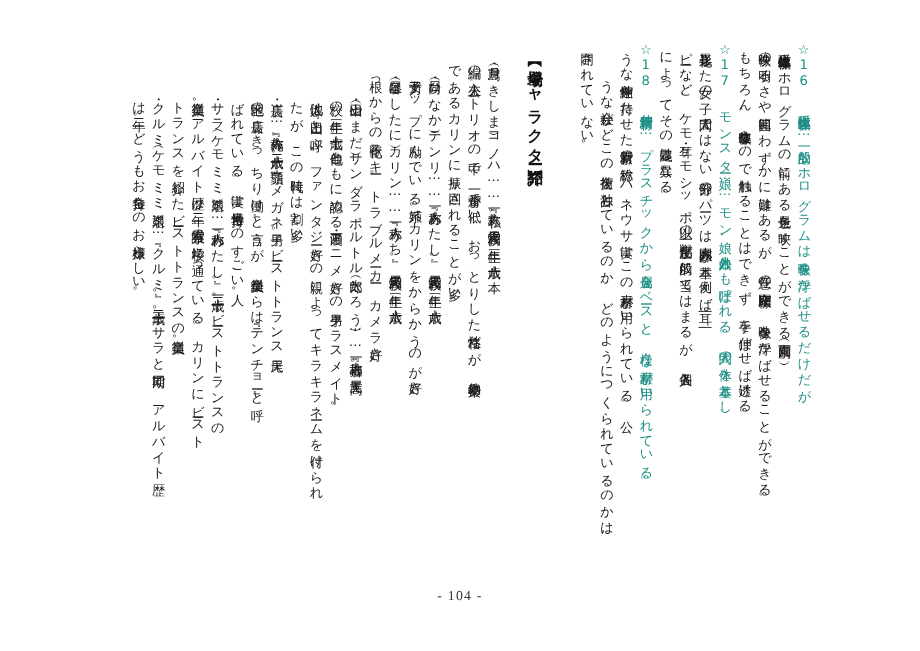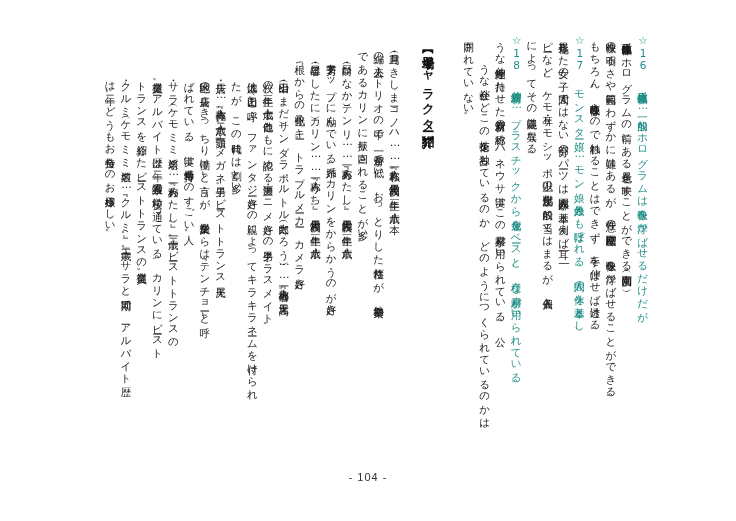--- a/index.html
+++ b/index.html
@@ -62,21 +62,21 @@
 
   .page-number {
     position: absolute;
     bottom: 38px;
     left: 0;
     right: 0;
     text-align: center;
     font-size: 11px;
     color: #333333;
     letter-spacing: 1px;
-    font-family: Liberation Sans, sans-serif;
+    font-family: Liberation Serif, serif;
   }
 </style>
 </head>
 <body>
 
 <div class="page">
   <div class="content">
     <div class="col teal">☆16　反磁立体映像……一般的なホログラムは映像を浮かばせるだけだが、</div>
     <div class="col">反磁立体映像はホログラムの前にある景色を映すことができる（両面別々に）。</div>
     <div class="col">映像の明るさや範囲にわずかに難はあるが、任意の空間座標に、映像を浮かばせることができる。</div>

